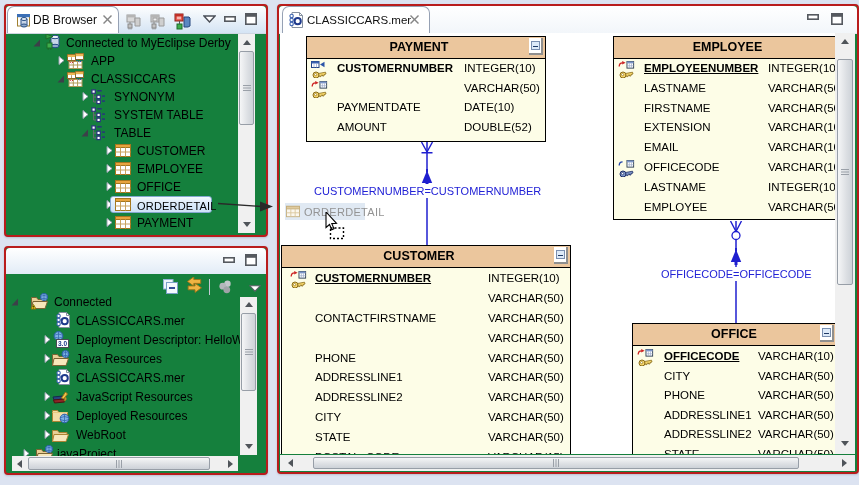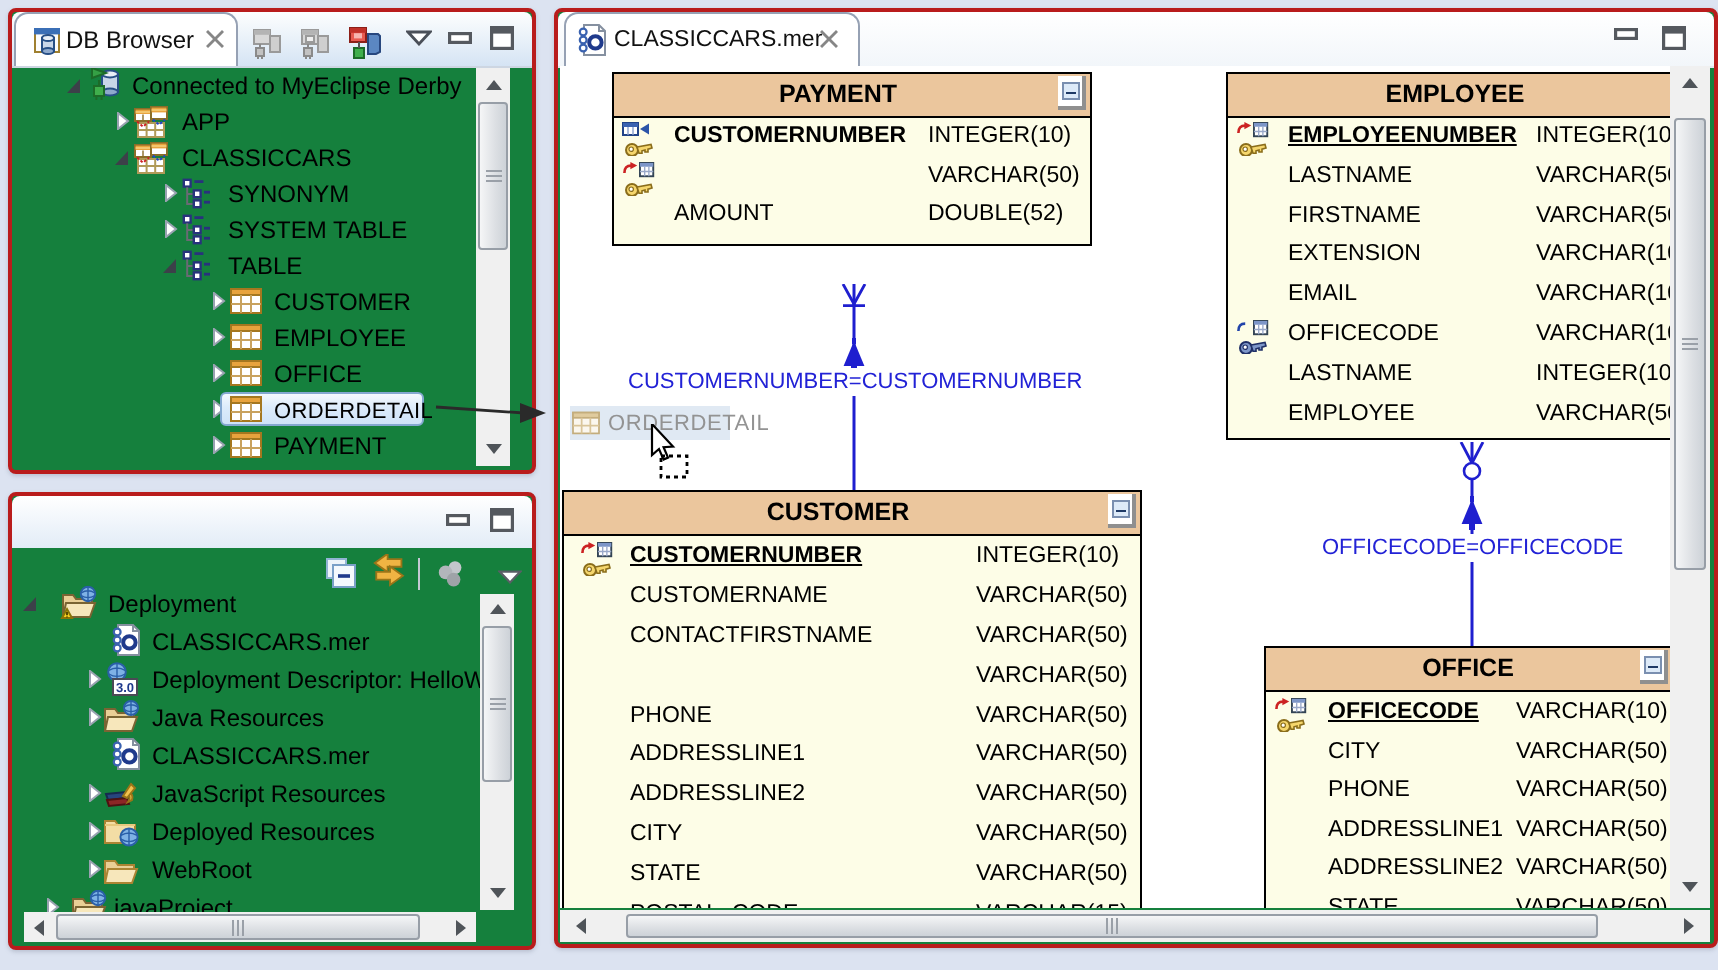--- a/index.html
+++ b/index.html
@@ -336,21 +336,21 @@
             <use href="#i-exp"></use>
           </svg>
         <svg class="abs" style="left:24px;top:0px" width="19" height="17" viewBox="0 0 19 17">
           <path d="M1.5 4.5 h5 l1.5 2 h8 v2 h-12.5 l-2 7 z" fill="#e9cf96" stroke="#7a6433"></path>
           <path d="M3 8.5 h14.5 l-2.5 7 h-13.5 z" fill="#f7e7bb" stroke="#7a6433"></path>
           <circle cx="14" cy="4" r="3.6" fill="#7fb2e5" stroke="#2a5fa8"></circle>
           <path d="M10.6 3.4 q3.4 -2 6.8 0 M10.6 4.8 q3.4 2 6.8 0 M14 0.4 v7.2" stroke="#2a5fa8" fill="none" stroke-width="0.7"></path>
           <path d="M1 16 l2.5-4.5 2.5 4.5 z" fill="#f7d11f" stroke="#8a7408"></path>
           <path d="M3.5 13 v1.6 M3.5 15.3 v0.5" stroke="#5a4a00"></path>
         </svg>
-        <span class="abs" style="left:48px">Deployment</span>
+        <span class="abs" style="left:48px">Connected</span>
       </div>
       <div class="trow" style="left:0;top:20px">
         <svg class="abs" style="left:50px;top:0px" width="15" height="17" viewBox="0 0 15 17">
             <use href="#i-mer"></use>
           </svg>
         <span class="abs" style="left:70px">CLASSICCARS.mer</span>
       </div>
       <div class="trow" style="left:0;top:39px">
         <svg class="abs" style="left:38px;top:4px" width="8" height="9">
             <use href="#i-col"></use>
@@ -507,20 +507,24 @@
               <span class="ername bld">CUSTOMERNUMBER</span>
               <span class="ertype" style="left:157px">INTEGER(10)</span>
             </div>
           <div class="errow">
               <svg class="abs" style="left:4px;top:2px" width="17" height="17" viewBox="0 0 17 17">
                 <use href="#i-pk"></use>
               </svg>
               <span class="ertype" style="left:157px">VARCHAR(50)</span>
             </div>
           <div class="errow">
+              <span class="ername">PAYMENTDATE</span>
+              <span class="ertype" style="left:157px">DATE(10)</span>
+            </div>
+          <div class="errow">
               <span class="ername">AMOUNT</span>
               <span class="ertype" style="left:157px">DOUBLE(52)</span>
             </div>
         </div>
       </div>
 
       <div class="ertable" style="left:333px;top:3px;width:250px">
         <div class="erhead">
             <span style="position:absolute;left:0;width:227px;text-align:center">EMPLOYEE</span>
           </div>
@@ -573,21 +577,20 @@
           </div>
         <div id="custrows" style="padding:1px 0 2px">
           <div class="errow">
               <svg class="abs" style="left:8px;top:2px" width="17" height="17" viewBox="0 0 17 17">
                 <use href="#i-pk"></use>
               </svg>
               <span class="ername pk" style="left:33px">CUSTOMERNUMBER</span>
               <span class="ertype" style="left:206px">INTEGER(10)</span>
             </div>
           <div class="errow">
-              <span class="ername" style="left:33px">CUSTOMERNAME</span>
               <span class="ertype" style="left:206px">VARCHAR(50)</span>
             </div>
           <div class="errow">
               <span class="ername" style="left:33px">CONTACTFIRSTNAME</span>
               <span class="ertype" style="left:206px">VARCHAR(50)</span>
             </div>
           <div class="errow">
               <span class="ertype" style="left:206px">VARCHAR(50)</span>
             </div>
           <div class="errow">

